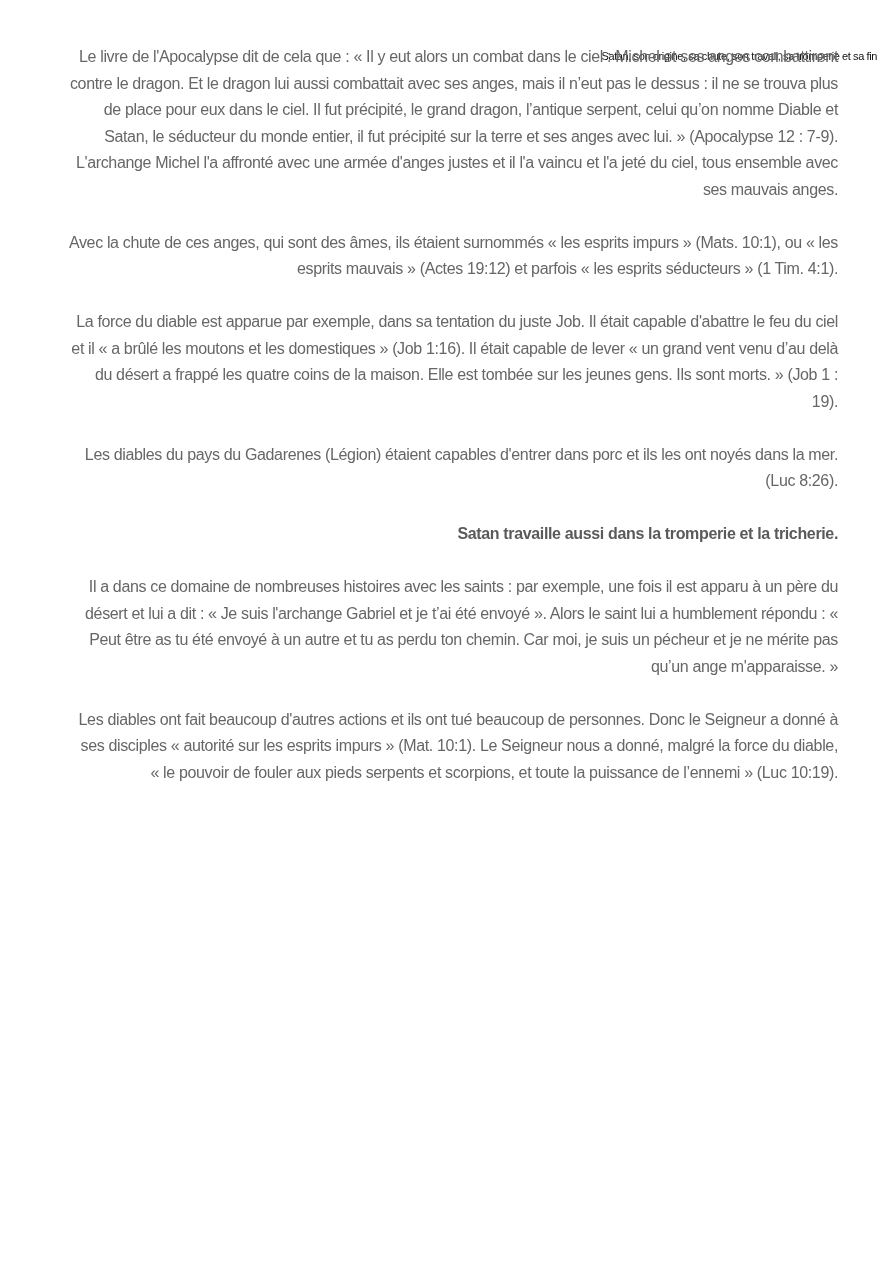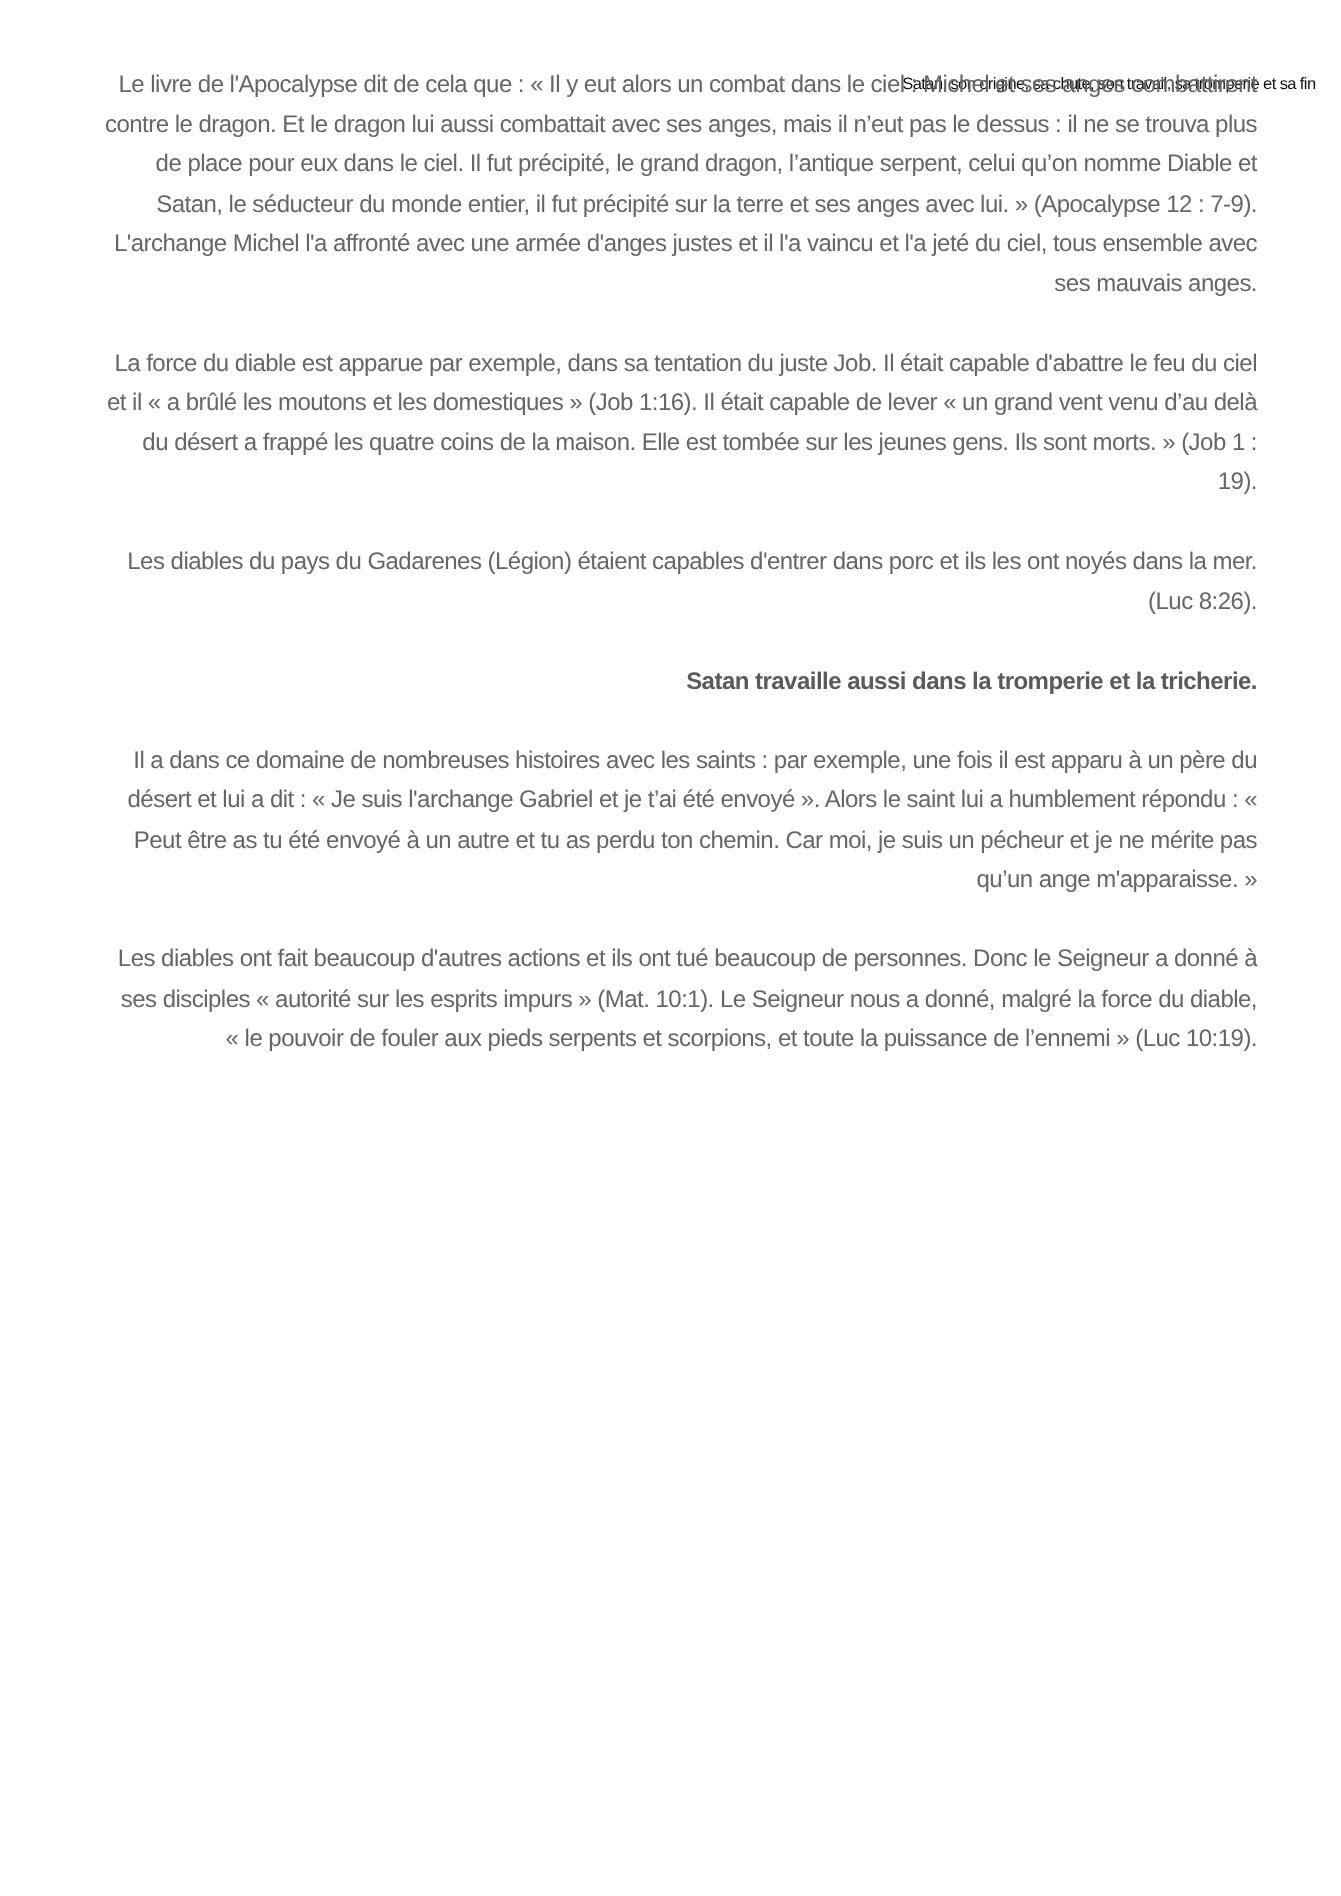--- a/index.html
+++ b/index.html
@@ -22,18 +22,19 @@
   .content p { margin: 0 0 26.5px 0; }
   .content p.bold { font-weight: bold; color: #5a5a5a; }
 </style>
 </head>
 <body>
 
 <div class="page-header">Satan, son origine, sa chute, son travail, sa tromperie et sa fin</div>
 
 <div class="content">
   <p>Le livre de l'Apocalypse dit de cela que : « Il y eut alors un combat dans le ciel : Michel et ses anges combattirent contre le dragon. Et le dragon lui aussi combattait avec ses anges, mais il n’eut pas le dessus : il ne se trouva plus de place pour eux dans le ciel. Il fut précipité, le grand dragon, l’antique serpent, celui qu’on nomme Diable et Satan, le séducteur du monde entier, il fut précipité sur la terre et ses anges avec lui. » (Apocalypse 12 : 7-9). L'archange Michel l'a affronté avec une armée d'anges justes et il l'a vaincu et l'a jeté du ciel, tous ensemble avec ses mauvais anges.</p>
+  <p>Avec la chute de ces anges, qui sont des âmes, ils étaient surnommés « les esprits impurs » (Mats. 10:1), ou « les esprits mauvais » (Actes 19:12) et parfois « les esprits séducteurs » (1 Tim. 4:1).</p>
   <p>La force du diable est apparue par exemple, dans sa tentation du juste Job. Il était capable d'abattre le feu du ciel et il « a brûlé les moutons et les domestiques » (Job 1:16). Il était capable de lever « un grand vent venu d’au delà du désert a frappé les quatre coins de la maison. Elle est tombée sur les jeunes gens. Ils sont morts. » (Job 1 : 19).</p>
   <p>Les diables du pays du Gadarenes (Légion) étaient capables d'entrer dans porc et ils les ont noyés dans la mer. (Luc 8:26).</p>
   <p class="bold">Satan travaille aussi dans la tromperie et la tricherie.</p>
   <p>Il a dans ce domaine de nombreuses histoires avec les saints : par exemple, une fois il est apparu à un père du désert et lui a dit : « Je suis l'archange Gabriel et je t’ai été envoyé ». Alors le saint lui a humblement répondu : « Peut être as tu été envoyé à un autre et tu as perdu ton chemin. Car moi, je suis un pécheur et je ne mérite pas qu’un ange m'apparaisse. »</p>
   <p>Les diables ont fait beaucoup d'autres actions et ils ont tué beaucoup de personnes. Donc le Seigneur a donné à ses disciples « autorité sur les esprits impurs » (Mat. 10:1). Le Seigneur nous a donné, malgré la force du diable, « le pouvoir de fouler aux pieds serpents et scorpions, et toute la puissance de l’ennemi » (Luc 10:19).</p>
 </div>
 
 </body></html>

